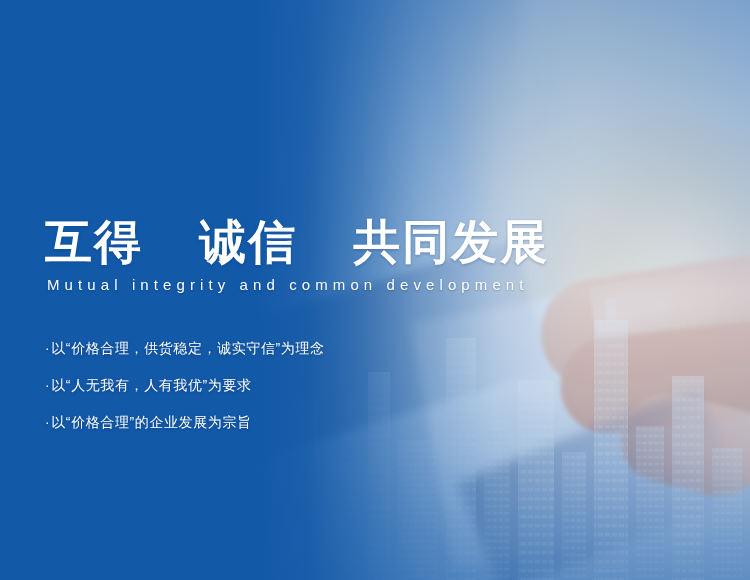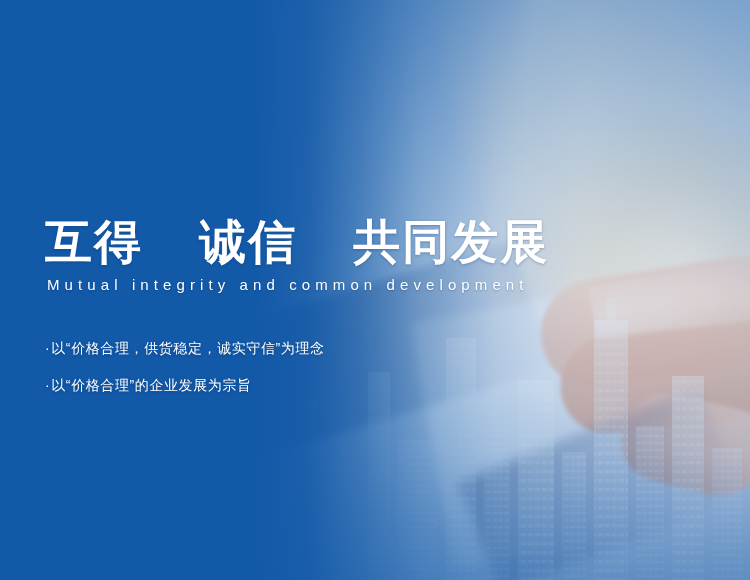--- a/index.html
+++ b/index.html
@@ -271,18 +271,21 @@
       <span>共同发展</span>
     </div>
 
     <div class="subhead">Mutual integrity and common development</div>
 
     <ul class="bullets">
       <li>
         <span class="dot">·</span><span>以“价格合理，供货稳定，诚实守信”为理念</span>
       </li>
       <li>
+        <span class="dot">·</span><span>以“人无我有，人有我优”为要求</span>
+      </li>
+      <li>
         <span class="dot">·</span><span>以“价格合理”的企业发展为宗旨</span>
       </li>
     </ul>
 
   </div>
 </div>
 
 </body></html>

